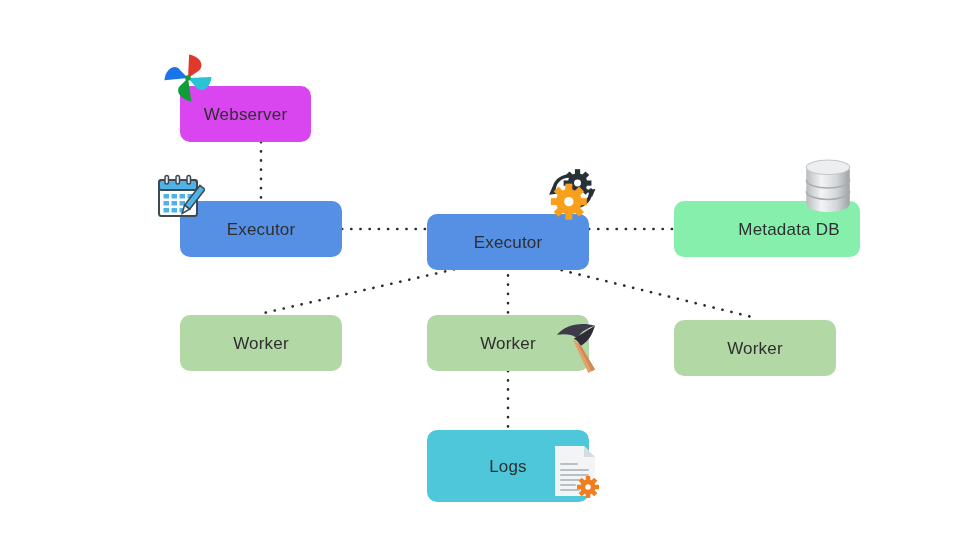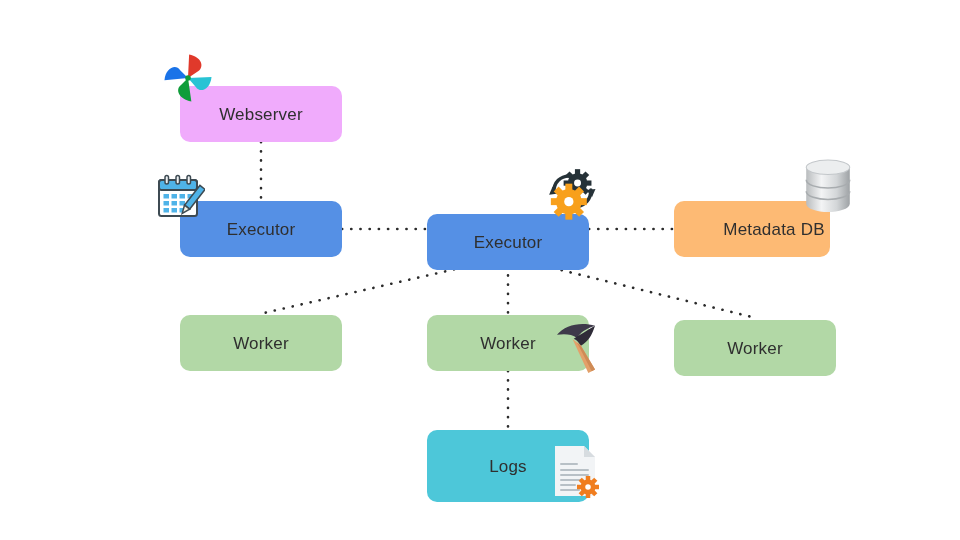--- a/index.html
+++ b/index.html
@@ -67,21 +67,21 @@
 
     <path class="edge" d="M 508 257 L 264 313"></path>
 
     <path class="edge" d="M 508 257 L 508 315"></path>
 
     <path class="edge" d="M 508 257 L 756 318"></path>
 
     <path class="edge" d="M 508 371 L 508 430"></path>
   </svg>
 
-  <div class="node" style="left:180px; top:86px; width:162px; height:56px; background:#f0abfc;">
+  <div class="node" style="left:180px; top:86px; width:131px; height:56px; background:#d946ef;">
     <span class="node-label">Webserver</span>
   </div>
 
   <div class="icon" style="left:160px; top:50px; width:56px; height:56px;">
     <svg viewBox="0 0 100 100" width="56" height="56">
       <path d="M50 50 L52 8 C74 12 80 30 68 38 Z" fill="#e0392b"></path>
       <path d="M50 50 L92 48 C90 70 72 78 64 66 Z" fill="#28c3d4"></path>
       <path d="M50 50 L56 92 C34 88 26 70 38 62 Z" fill="#0f9d3a"></path>
       <path d="M50 50 L8 54 C10 32 28 24 36 36 Z" fill="#1a73e8"></path>
       <circle cx="50" cy="50" r="5" fill="#0f9d3a"></circle>
@@ -153,21 +153,21 @@
           <rect x="-6" y="-31" width="12" height="12" transform="rotate(45)"></rect>
           <rect x="-6" y="19" width="12" height="12" transform="rotate(45)"></rect>
           <rect x="-31" y="-6" width="12" height="12" transform="rotate(45)"></rect>
           <rect x="19" y="-6" width="12" height="12" transform="rotate(45)"></rect>
         </g>
         <circle cx="0" cy="0" r="8" fill="#ffffff"></circle>
       </g>
     </svg>
   </div>
 
-  <div class="node" style="left:674px; top:201px; width:156px; height:56px; background:#fdba74;padding-left:44px;">
+  <div class="node" style="left:674px; top:201px; width:186px; height:56px; background:#86efac;padding-left:44px;">
     <span class="node-label">Metadata DB</span>
   </div>
 
   <div class="icon" style="left:802px; top:158px; width:52px; height:56px;">
     <svg viewBox="0 0 100 108" width="52" height="56">
       <defs>
         <linearGradient id="dbg" x1="0" y1="0" x2="1" y2="0">
           <stop offset="0%" stop-color="#b9bcbe"></stop>
           <stop offset="35%" stop-color="#f3f4f5"></stop>
           <stop offset="70%" stop-color="#d3d6d8"></stop>

